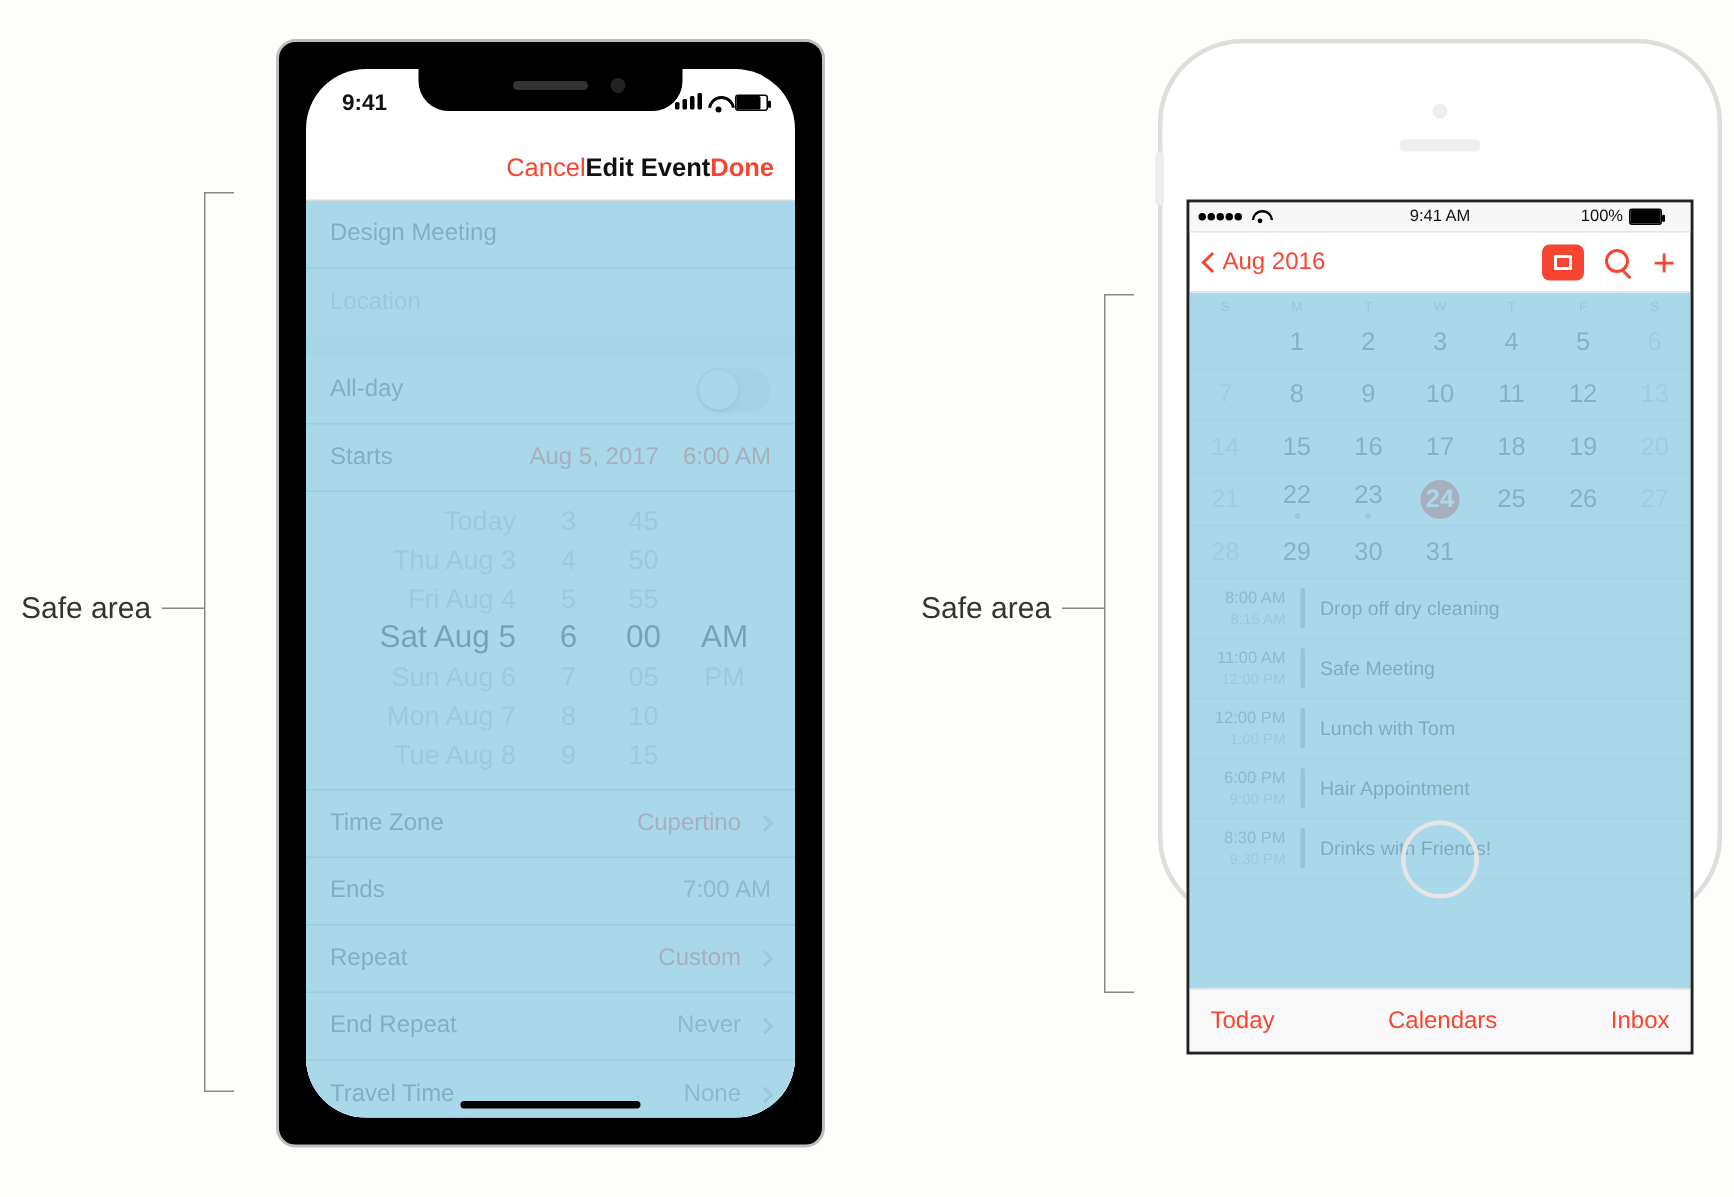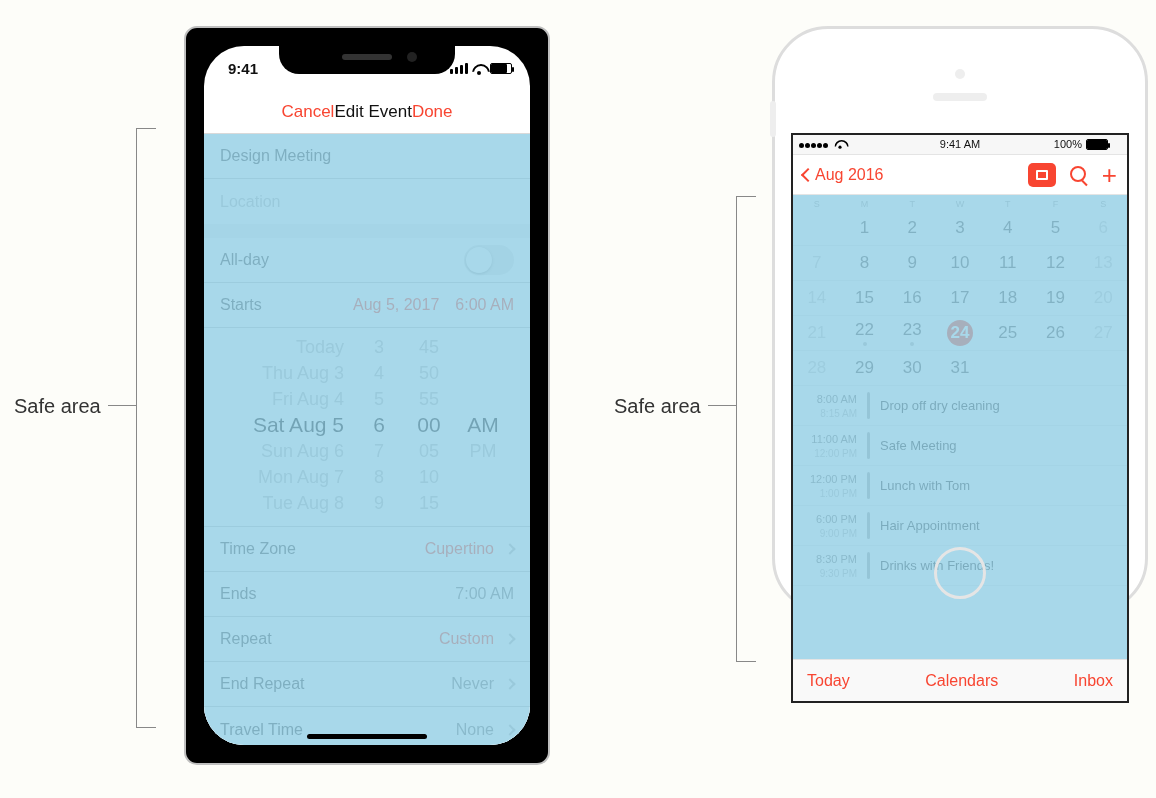--- a/index.html
+++ b/index.html
@@ -26,22 +26,22 @@
   .notch-grill{position:absolute;top:8px;left:50%;transform:translateX(-50%);width:50px;height:6px;background:#333;border-radius:3px}
   .notch-cam{position:absolute;top:6px;right:38px;width:10px;height:10px;background:#222;border-radius:50%}
   .status{height:44px;position:relative;font-size:15px;font-weight:600}
   .status .time{position:absolute;left:24px;top:14px}
   .status .icons{position:absolute;right:18px;top:14px;display:flex;gap:4px;align-items:center}
   .sig b{display:inline-block;width:3px;background:#000;margin-left:2px;border-radius:1px}
   .sig b:nth-child(1){height:5px}.sig b:nth-child(2){height:7px}.sig b:nth-child(3){height:9px}.sig b:nth-child(4){height:11px}
   .batt{width:22px;height:11px;border:1px solid #000;border-radius:2px;position:relative}
   .batt::after{content:"";position:absolute;right:-3px;top:3px;width:2px;height:5px;background:#000;border-radius:1px}
   .batt i{display:block;width:80%;height:100%;background:#000;border-radius:1px}
-  .nav1{height:44px;border-bottom:1px solid var(--line);display:flex;align-items:center;justify-content:center;padding:0 14px;font-size:17px}
-  .nav1 .ttl{font-weight:400}
+  .nav1{height:44px;border-bottom:1px solid var(--line);display:flex;align-items:center;justify-content:flex-end;padding:0 14px;font-size:17px}
+  .nav1 .ttl{font-weight:700}
   .accent{color:var(--accent)}
   .safe1{position:relative;height:calc(100% - 44px - 44px);background:var(--safe);overflow:hidden}
   .safe1 .content{position:absolute;inset:0;background:var(--body);color:#444;font-size:16px}
   .safe1::after{content:"";position:absolute;inset:0;background:rgba(143,205,228,.78);pointer-events:none}
   .grp{margin-top:14px;background:#fff}
   .row{display:flex;align-items:center;height:45px;padding:0 16px;border-bottom:1px solid var(--row-line);gap:6px}
   .row:last-child{border-bottom:none}
   .row .k{flex:1}
   .row .v{color:#777}
   .row .vaccent{color:var(--accent)}
@@ -118,21 +118,21 @@
             <span class="sig"><b></b><b></b><b></b><b></b></span>
             <span class="wifi"></span>
             <span class="batt">
                   <i></i>
                 </span>
           </span>
         </div>
         <div class="nav1">
           <span class="accent">Cancel</span>
           <span class="ttl">Edit Event</span>
-          <span class="accent" style="font-weight:400">Done</span>
+          <span class="accent" style="font-weight:700">Done</span>
         </div>
         <div class="safe1">
           <div class="content">
             <div class="grp" style="margin-top:0">
               <div class="row">
                     <span class="k">Design Meeting</span>
                   </div>
               <div class="row">
                     <span class="k placeholder">Location</span>
                   </div>

